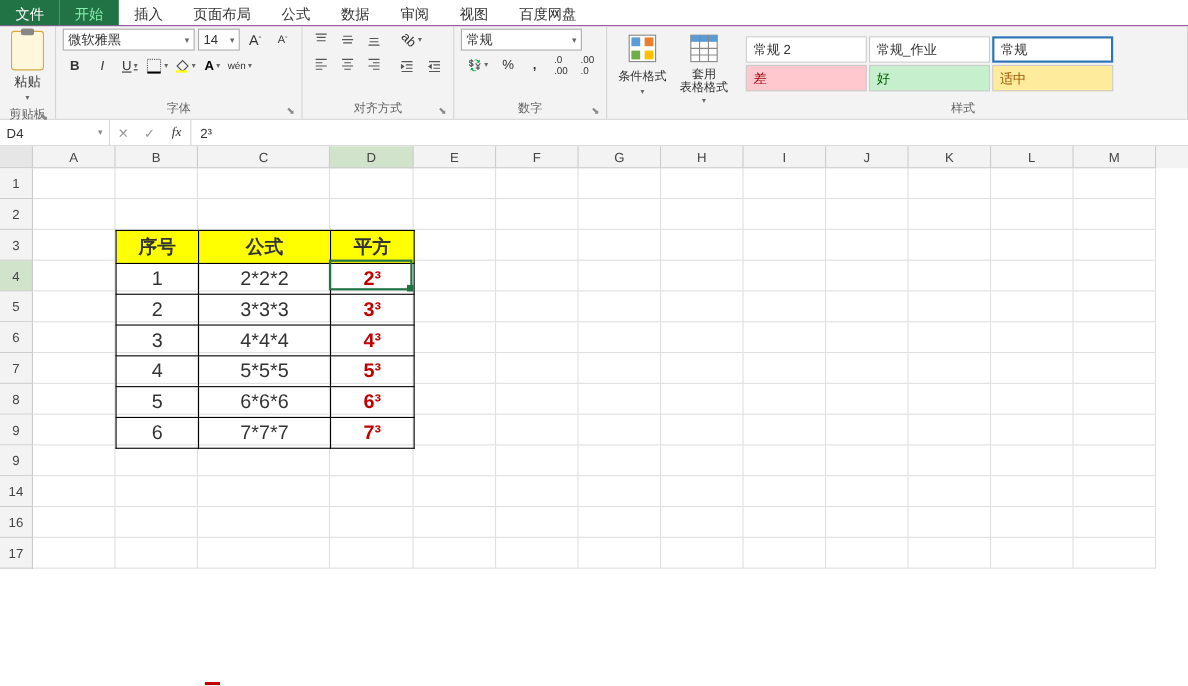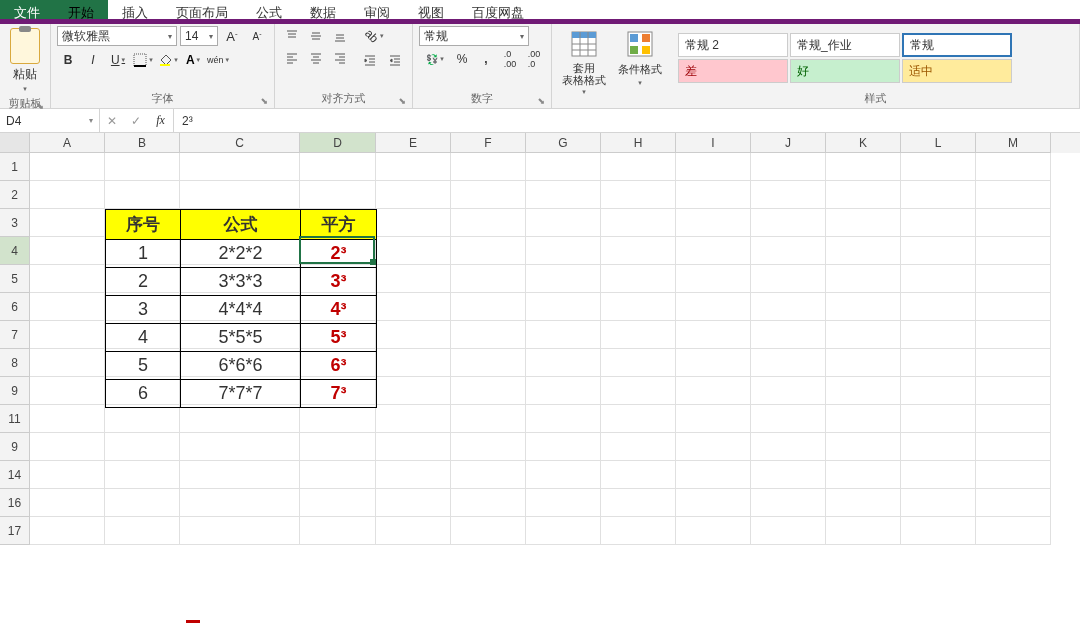--- a/index.html
+++ b/index.html
@@ -1,22 +1,22 @@
 <!DOCTYPE html>
 <html><head>
 <meta charset="utf-8">
 <style>
 * { margin: 0; padding: 0; box-sizing: border-box; }
 body { font-family: "Microsoft YaHei", "微软雅黑", Arial, sans-serif; font-size: 12px; background: #fff; color: #333; overflow: hidden; width: 1080px; height: 624px; }
 
 
-.menu-tabs { display: flex; height: 24px; background: #fff; border-bottom: 5px solid #701a75; }
+.menu-tabs { display: flex; height: 24px; background: #fff; border-bottom: 1px solid #701a75; }
 .menu-tab { padding: 4px 14px; font-size: 13px; cursor: pointer; color: #333; }
 .menu-tab.file { background: #217346; color: #fff; }
-.menu-tab.active { background: #217346; color: #000000; text-align: center; }
+.menu-tab.active { background: #217346; color: #86efac; text-align: center; }
 
 
 .ribbon { display: flex; height: 85px; background: #f3f3f3; border-bottom: 1px solid #d4d4d4; }
 .ribbon-group { display: flex; flex-direction: column; border-right: 1px solid #d4d4d4; padding: 2px 6px 0 6px; }
 .ribbon-group-body { flex: 1; display: flex; align-items: flex-start; gap: 4px; }
 .ribbon-group-label { text-align: center; font-size: 11px; color: #666; padding: 1px 0 2px; position: relative; }
 .ribbon-group-label .launcher { position: absolute; right: 0; bottom: 2px; font-size: 9px; color: #888; cursor: pointer; }
 
 
 .paste-btn { display: flex; flex-direction: column; align-items: center; gap: 2px; padding: 2px 4px; cursor: pointer; }
@@ -283,39 +283,39 @@
       </div>
     </div>
     <div class="ribbon-group-label"><span>数字</span><span class="launcher">⬊</span></div>
   </div>
 
   <div class="ribbon-group" style="border-right:none">
     <div class="ribbon-group-body">
       <div class="style-btn">
         <svg viewBox="0 0 32 32">
             <rect x="4" y="4" width="24" height="24" fill="#fff" stroke="#888"></rect>
+            <rect x="6" y="6" width="8" height="8" fill="#5b9bd5"></rect>
+            <rect x="18" y="6" width="8" height="8" fill="#ed7d31"></rect>
+            <rect x="6" y="18" width="8" height="8" fill="#70ad47"></rect>
+            <rect x="18" y="18" width="8" height="8" fill="#ffc000"></rect>
+          </svg>
+        <span>条件格式</span>
+          <span style="font-size:7px;color:#666">▾</span>
+      </div>
+      <div class="style-btn">
+        <svg viewBox="0 0 32 32">
+            <rect x="4" y="4" width="24" height="24" fill="#fff" stroke="#888"></rect>
             <rect x="4" y="4" width="24" height="6" fill="#5b9bd5"></rect>
             <line x1="4" y1="16" x2="28" y2="16" stroke="#888"></line>
             <line x1="4" y1="22" x2="28" y2="22" stroke="#888"></line>
             <line x1="12" y1="4" x2="12" y2="28" stroke="#888"></line>
             <line x1="20" y1="4" x2="20" y2="28" stroke="#888"></line>
           </svg>
         <span style="white-space:pre;text-align:center;line-height:1.1">套用
 表格格式</span>
-          <span style="font-size:7px;color:#666">▾</span>
-      </div>
-      <div class="style-btn">
-        <svg viewBox="0 0 32 32">
-            <rect x="4" y="4" width="24" height="24" fill="#fff" stroke="#888"></rect>
-            <rect x="6" y="6" width="8" height="8" fill="#5b9bd5"></rect>
-            <rect x="18" y="6" width="8" height="8" fill="#ed7d31"></rect>
-            <rect x="6" y="18" width="8" height="8" fill="#70ad47"></rect>
-            <rect x="18" y="18" width="8" height="8" fill="#ffc000"></rect>
-          </svg>
-        <span>条件格式</span>
           <span style="font-size:7px;color:#666">▾</span>
       </div>
     </div>
     <div class="ribbon-group-label">&nbsp;</div>
   </div>
 
   <div class="ribbon-group" style="flex:1">
     <div class="ribbon-group-body" style="align-items:center">
       <div class="style-gallery">
         <div class="style-cell normal2">常规 2</div>
@@ -488,36 +488,20 @@
         <div class="cell" style="width: 75px;"></div>
         <div class="cell" style="width: 75px;"></div>
         <div class="cell" style="width: 75px;"></div>
         <div class="cell" style="width: 75px;"></div>
         <div class="cell" style="width: 75px;"></div>
         <div class="cell" style="width: 75px;"></div>
         <div class="cell" style="width: 75px;"></div>
       </div>
       <div class="row">
         <div class="row-h">9</div>
-        <div class="cell" style="width: 75px;"></div>
-        <div class="cell" style="width: 75px;"></div>
-        <div class="cell" style="width: 120px;"></div>
-        <div class="cell" style="width: 76px;"></div>
-        <div class="cell" style="width: 75px;"></div>
-        <div class="cell" style="width: 75px;"></div>
-        <div class="cell" style="width: 75px;"></div>
-        <div class="cell" style="width: 75px;"></div>
-        <div class="cell" style="width: 75px;"></div>
-        <div class="cell" style="width: 75px;"></div>
-        <div class="cell" style="width: 75px;"></div>
-        <div class="cell" style="width: 75px;"></div>
-        <div class="cell" style="width: 75px;"></div>
-      </div>
-      <div class="row">
-        <div class="row-h">11</div>
         <div class="cell" style="width: 75px;"></div>
         <div class="cell" style="width: 75px;"></div>
         <div class="cell" style="width: 120px;"></div>
         <div class="cell" style="width: 76px;"></div>
         <div class="cell" style="width: 75px;"></div>
         <div class="cell" style="width: 75px;"></div>
         <div class="cell" style="width: 75px;"></div>
         <div class="cell" style="width: 75px;"></div>
         <div class="cell" style="width: 75px;"></div>
         <div class="cell" style="width: 75px;"></div>

